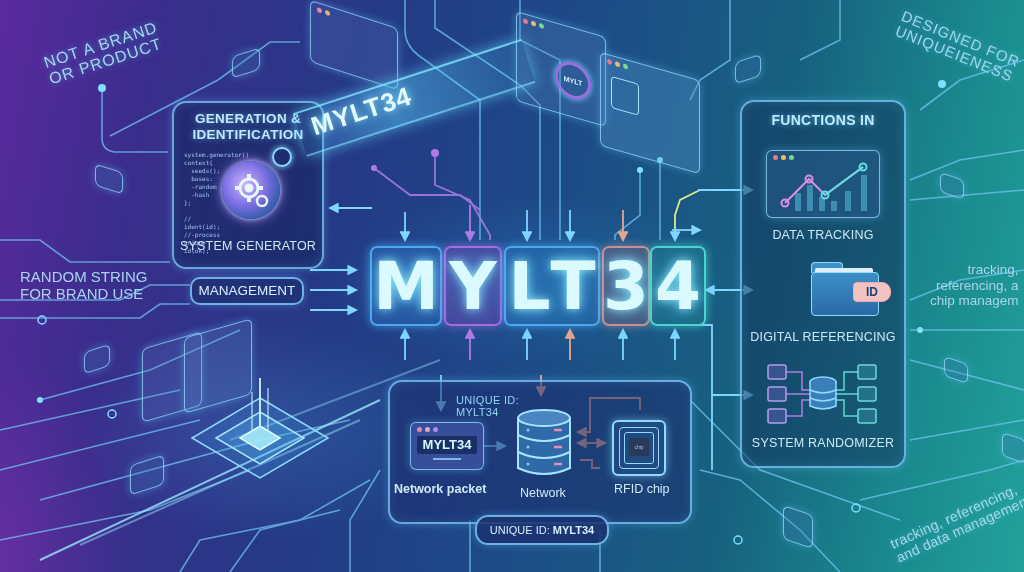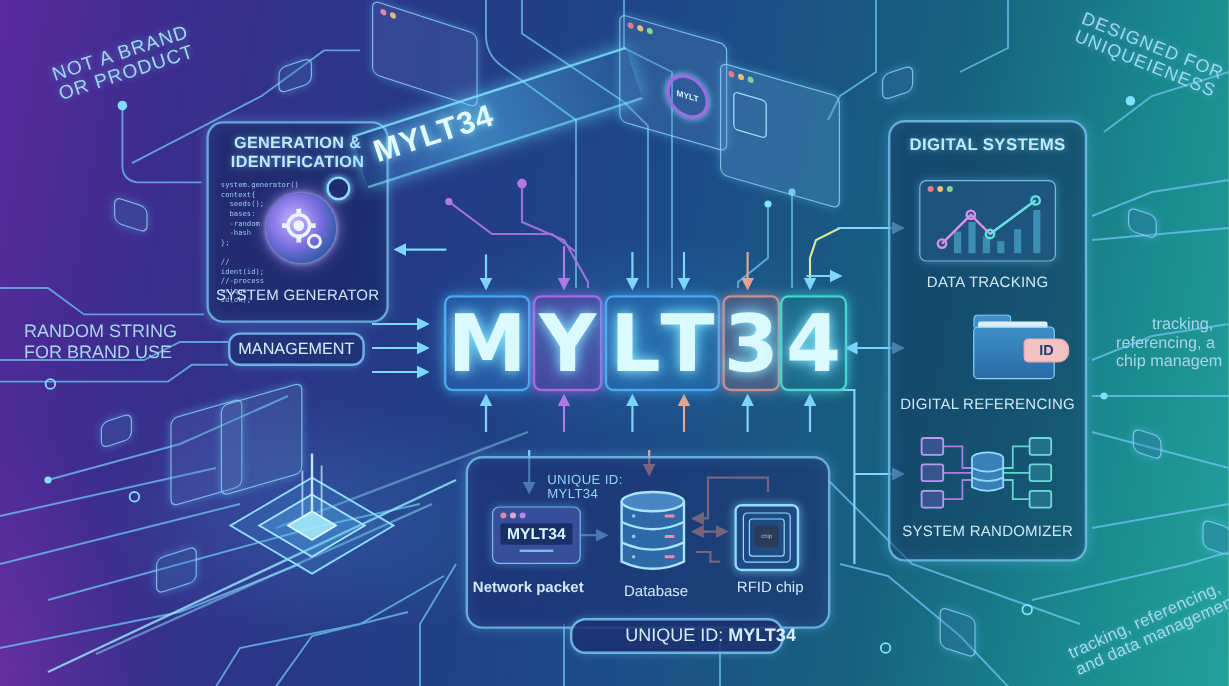--- a/index.html
+++ b/index.html
@@ -206,21 +206,21 @@
   <div>OR PRODUCT</div>
 </div>
 <div class="slanted" style="left:905px; top:8px; font-size:15px; transform:rotate(22deg); transform-origin:left top;">
   <div>DESIGNED FOR</div>
   <div>UNIQUEIENESS</div>
 </div>
 <div class="side-text" style="left:20px; top:268px;">
   <div>RANDOM STRING</div>
   <div>FOR BRAND USE</div>
 </div>
-<div class="side-text" style="left:930px; top:262px; font-size:13.5px; text-align:left;">
+<div class="side-text" style="left:930px; top:262px; font-size:13.5px; text-align:right;">
   <div style="padding-left:30px;">tracking,</div>
   <div>referencing, a</div>
   <div>chip managem</div>
 </div>
 <div class="slanted" style="left:888px; top:538px; font-size:14px; color:#a6d9ea; transform:rotate(-24deg); transform-origin:left top; letter-spacing:0.3px;">
   <div>tracking, referencing,</div>
   <div>and data management</div>
 </div>
 
 <div class="window" style="left:232px; top:52px; width:26px; height:20px; transform:skewY(-18deg);"></div>
@@ -313,21 +313,21 @@
   <div class="hero-letter" style="left:504px; width:92px; border-color:#4aa8f0; background:rgba(40,110,180,0.5); box-shadow:0 0 10px rgba(74,168,240,0.7);">
     <span>L</span>
       <span>T</span>
   </div>
   <div class="hero-letter" style="left:602px; width:44px; border-color:#c98f8f; background:rgba(110,90,120,0.55); box-shadow:0 0 10px rgba(201,143,143,0.6);">3</div>
   <div class="hero-letter" style="left:650px; width:52px; border-color:#49d4cf; background:rgba(30,120,140,0.5); box-shadow:0 0 10px rgba(73,212,207,0.7);">4</div>
 </div>
 
 <div class="panel" style="left:740px; top:100px; width:162px; height:364px; background:rgba(20,55,95,0.55);">
   <div class="panel-title" style="top:10px; font-size:14px; line-height:17px;">
-    <div>DIGITAL SYSTEMS</div>
+    <div>FUNCTIONS IN</div>
   </div>
 
   <div class="window" style="left:24px; top:48px; width:112px; height:66px; background:rgba(40,90,140,0.5);">
     <div class="dots">
         <i style="background:#e77a8b"></i>
         <i style="background:#e8c06b"></i>
         <i style="background:#7bd88f"></i>
       </div>
     <svg width="112" height="66" viewBox="0 0 112 66">
       <g fill="#4aa6c8" opacity="0.7">
@@ -421,27 +421,27 @@
       <line x1="40" y1="22" x2="48" y2="22"></line>
         <line x1="40" y1="39" x2="48" y2="39"></line>
         <line x1="40" y1="56" x2="48" y2="56"></line>
     </g>
     <g fill="#8fc8ee">
         <circle cx="14" cy="22" r="1.5"></circle>
         <circle cx="14" cy="39" r="1.5"></circle>
         <circle cx="14" cy="56" r="1.5"></circle>
       </g>
   </svg>
-  <div class="small-label" style="left:130px; top:104px;">Database</div>
+  <div class="small-label" style="left:130px; top:104px;">Network</div>
 
   <div class="abs" style="left:222px; top:38px; width:50px; height:52px; border:2px solid #8fdcff; border-radius:6px; box-shadow:0 0 8px rgba(127,214,255,0.6); background:rgba(40,90,150,0.4);">
     <div class="abs" style="left:5px; top:5px; right:5px; bottom:5px; border:1.5px solid #8fdcff; border-radius:4px;"></div>
     <div class="abs" style="left:10px; top:10px; right:10px; bottom:10px; border:1.5px solid #8fdcff; border-radius:3px;"></div>
     <div class="abs" style="left:15px; top:16px; width:20px; height:18px; background:#2a3a5a; border-radius:2px; color:#9cc0d8; font-size:5px; text-align:center; line-height:18px;">
       <span>chip</span>
     </div>
   </div>
   <div class="small-label" style="left:224px; top:100px;">RFID chip</div>
 </div>
 
-<div class="pill" style="left:475px; top:515px; width:130px; height:26px; line-height:26px; font-size:15px; border-radius:13px; background:rgba(28,48,110,0.85);padding-left:44px;">
+<div class="pill" style="left:475px; top:515px; width:130px; height:26px; line-height:26px; font-size:11px; border-radius:13px; background:rgba(28,48,110,0.85);">
   <span style="white-space:pre;">UNIQUE ID: </span><b>MYLT34</b>
 </div>
 
 </body></html>

